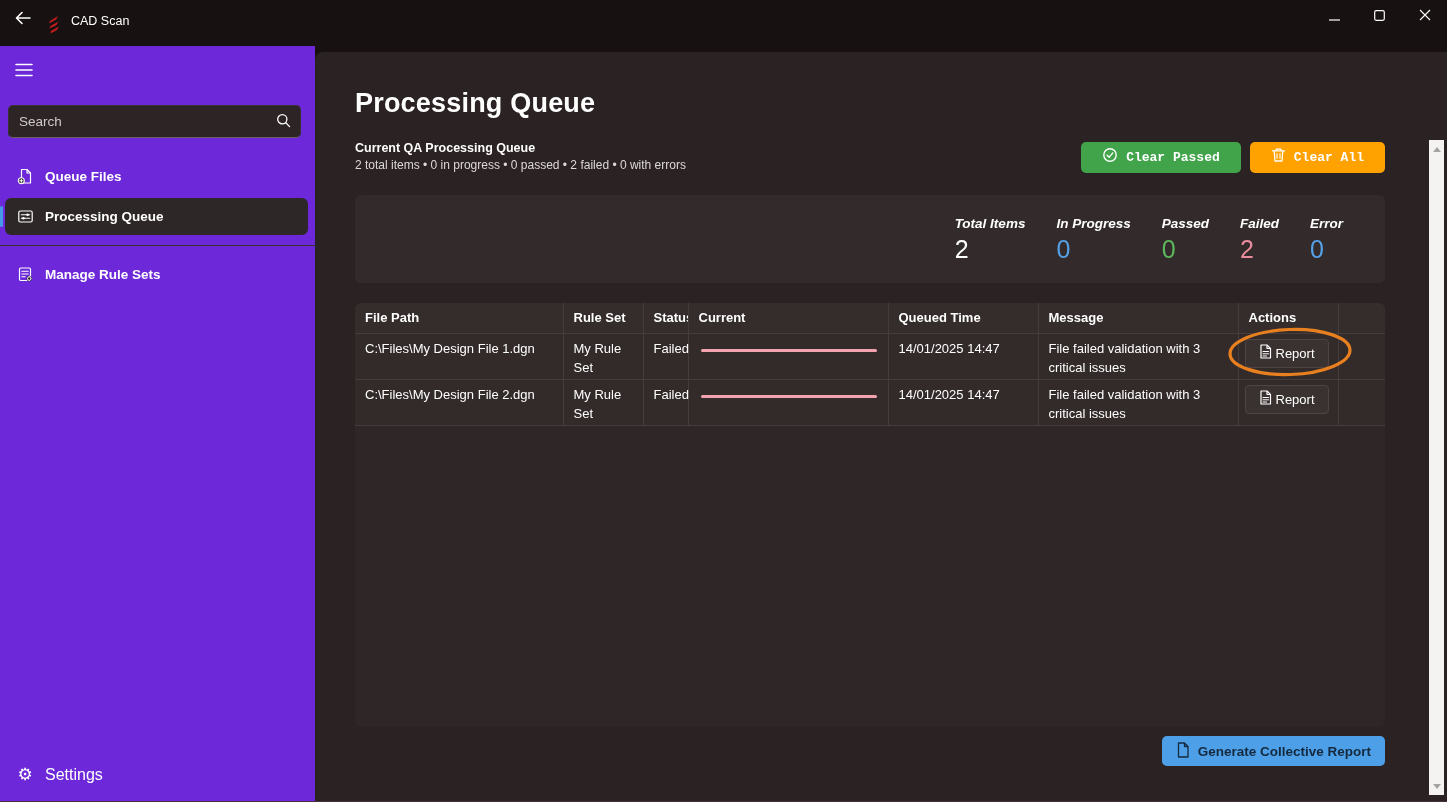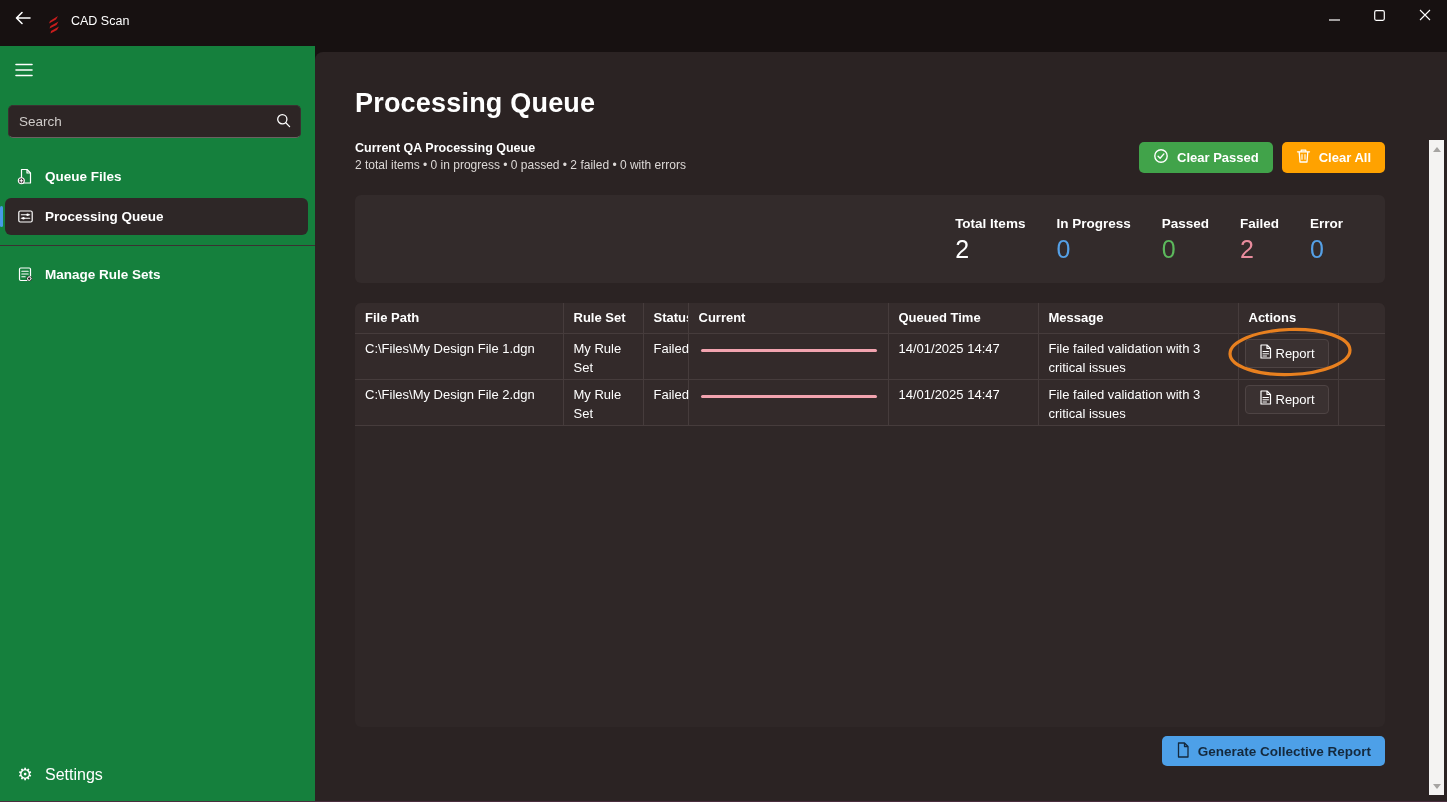--- a/index.html
+++ b/index.html
@@ -13,21 +13,21 @@
 
   
   .titlebar { position:absolute; top:0; left:0; right:0; height:48px; }
   .back-btn { position:absolute; left:6px; top:4px; width:34px; height:30px; display:flex; align-items:center; justify-content:center; background:transparent; border:none; cursor:pointer; border-radius:4px; }
   .app-logo { position:absolute; left:47px; top:15px; width:15px; height:19px; }
   .app-title { position:absolute; left:71px; top:14px; font-size:12.5px; color:#fff; }
   .win-controls { position:absolute; right:0; top:0; display:flex; }
   .win-btn { width:45px; height:32px; display:flex; align-items:center; justify-content:center; background:transparent; border:none; cursor:pointer; }
 
   
-  .sidebar { position:absolute; left:0; top:46px; bottom:1px; width:315px; background:#15803d; }
+  .sidebar { position:absolute; left:0; top:46px; bottom:1px; width:315px; background:#6d28d9; }
   .hamburger-btn { position:absolute; left:8px; top:12px; width:32px; height:26px; display:flex; align-items:center; justify-content:center; background:transparent; border:none; cursor:pointer; border-radius:4px; }
   .search-box { position:absolute; left:8px; top:59px; width:293px; height:33px; background:#2d2525; border:1px solid #3a3131; border-bottom:1px solid #6b6161; border-radius:5px; display:flex; align-items:center; }
   .search-box input { flex:1; background:transparent; border:none; outline:none; color:#e8e5e3; font-size:13.5px; padding:0 10px; font-family:"Liberation Sans",sans-serif; }
   .search-box input::placeholder { color:#cfcbc9; }
   .search-icon-btn { width:34px; height:100%; display:flex; align-items:center; justify-content:center; background:transparent; border:none; cursor:pointer; }
 
   .nav { position:absolute; left:0; top:112px; right:0; }
   .nav-item { position:relative; display:flex; align-items:center; height:37px; margin:0 7px 3px 5px; border-radius:6px; cursor:pointer; }
   .nav-item .nav-icon { width:40px; display:flex; justify-content:center; }
   .nav-item .nav-label { font-size:13.5px; font-weight:700; color:#fff; }
@@ -38,25 +38,25 @@
   .settings-item .nav-icon { width:40px; display:flex; justify-content:center; font-size:17px; line-height:17px; }
 
   
   .panel { position:absolute; left:315px; top:52px; right:0; bottom:1px; background:#2b2323; border-radius:8px 0 0 0; padding:34px 62px 0 40px; }
   .page-title { font-size:27px; font-weight:700; line-height:34px; letter-spacing:0.2px; }
 
   .header-row { margin-top:20px; display:flex; align-items:center; justify-content:space-between; }
   .section-title { font-size:12.5px; font-weight:700; line-height:17px; }
   .summary-line { font-size:12px; line-height:17px; color:#ddd9d7; }
   .header-buttons { display:flex; gap:9px; }
-  .btn { display:inline-flex; align-items:center; gap:8px; height:31px; padding:0 14px; border:none; border-radius:5px; color:#fff; font-size:13px; font-weight:700; font-family:Liberation Sans, sans-serif; cursor:pointer; }
+  .btn { display:inline-flex; align-items:center; gap:8px; height:31px; padding:0 21px; border:none; border-radius:5px; color:#fff; font-size:13px; font-weight:700; font-family:Liberation Mono, monospace; cursor:pointer; }
 
   .stats-card { margin-top:21px; height:88px; background:#332b2b; border-radius:6px; display:flex; justify-content:flex-end; align-items:center; gap:31px; padding-right:42px; }
   .stat { display:flex; flex-direction:column; }
-  .stat-label { font-size:13.5px; font-weight:700; margin-bottom:4px; }
+  .stat-label { font-size:13.5px; font-weight:700; margin-bottom:4px;font-style:italic; }
   .stat-value { font-size:25px; line-height:28px; }
 
   .table-card { margin-top:20px; height:424px; background:#2f2727; border-radius:6px; overflow:hidden; }
   table { width:100%; border-collapse:collapse; table-layout:fixed; }
   th { height:30px; background:#352c2c; text-align:left; font-size:13px; font-weight:700; padding:0 10px; border-right:1px solid #463c3c; border-bottom:1px solid #463c3c; white-space:nowrap; overflow:hidden; }
   th:last-child { border-right:none; }
   td { height:39px; background:#332a2a; vertical-align:top; font-size:13px; line-height:19px; padding:5px 10px 2px 10px; border-right:1px solid #463c3c; border-bottom:1px solid #463c3c; overflow:visible; }
   td:last-child { border-right:none; }
   .progress-cell { padding:0; }
   .progress-track { margin:15px 11px 0 12px; height:3px; background:transparent; }

